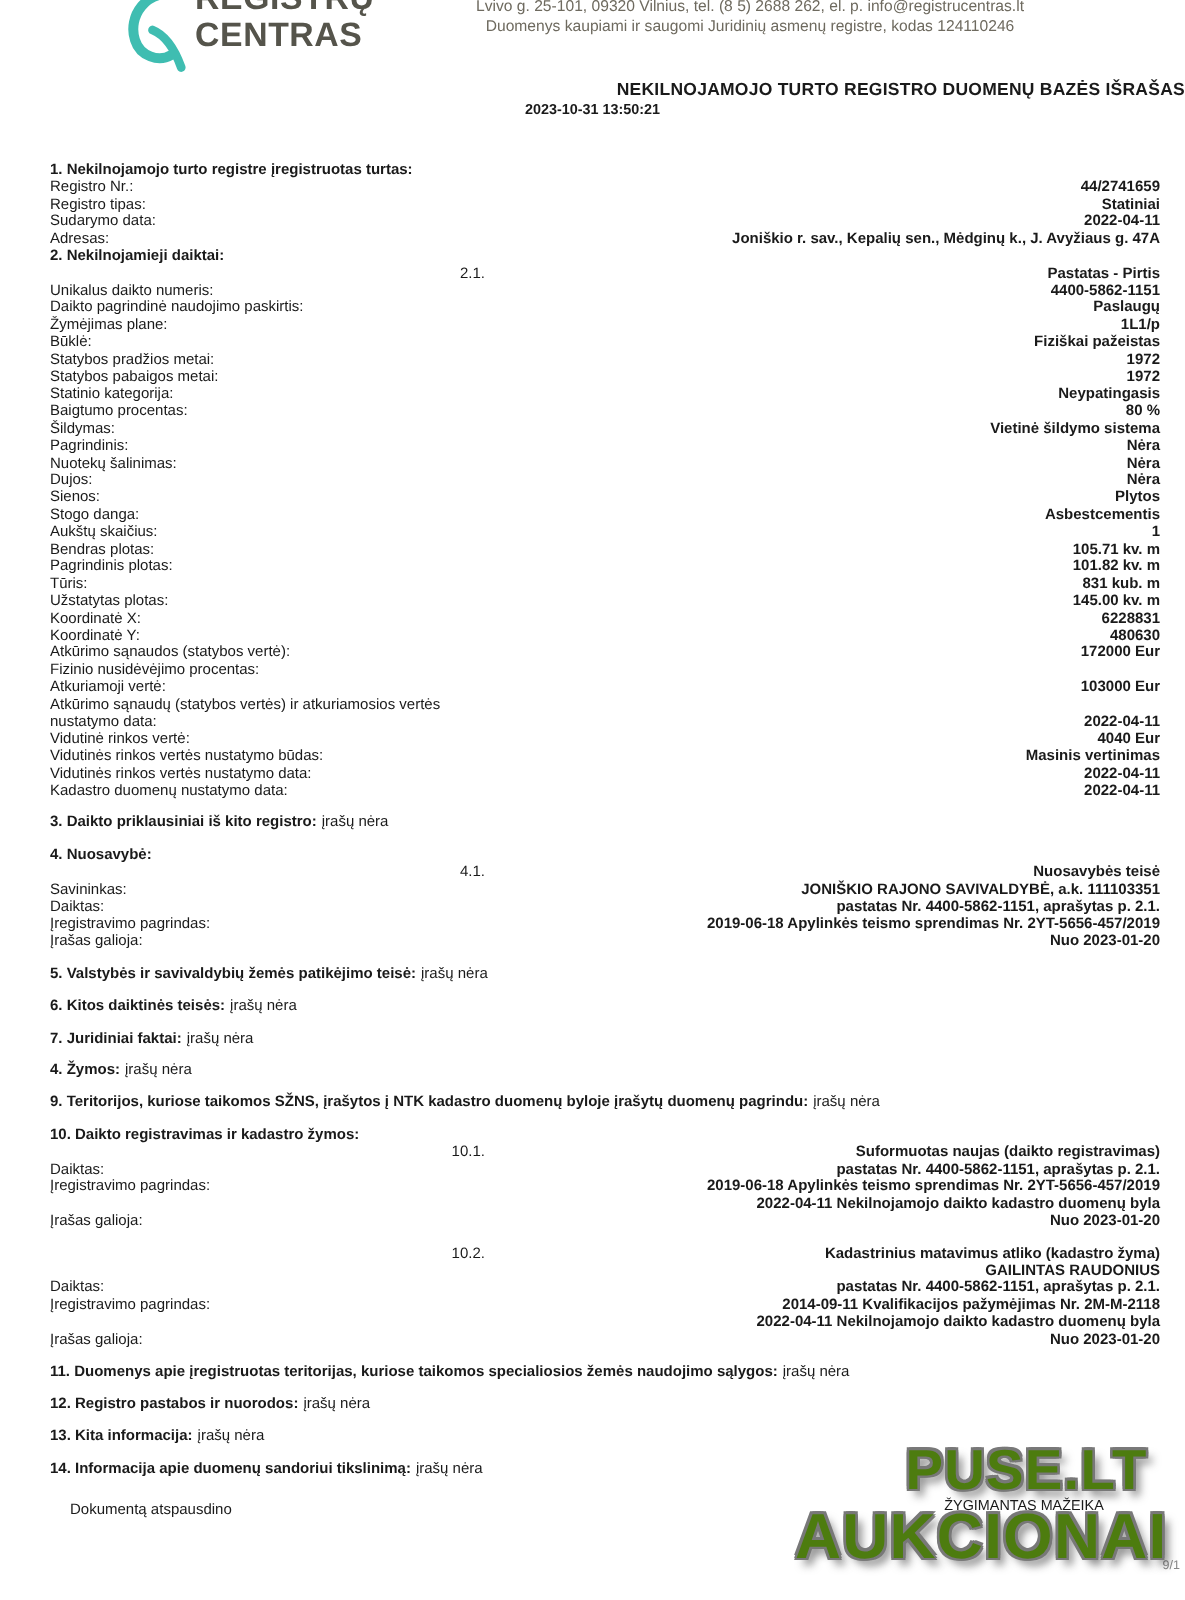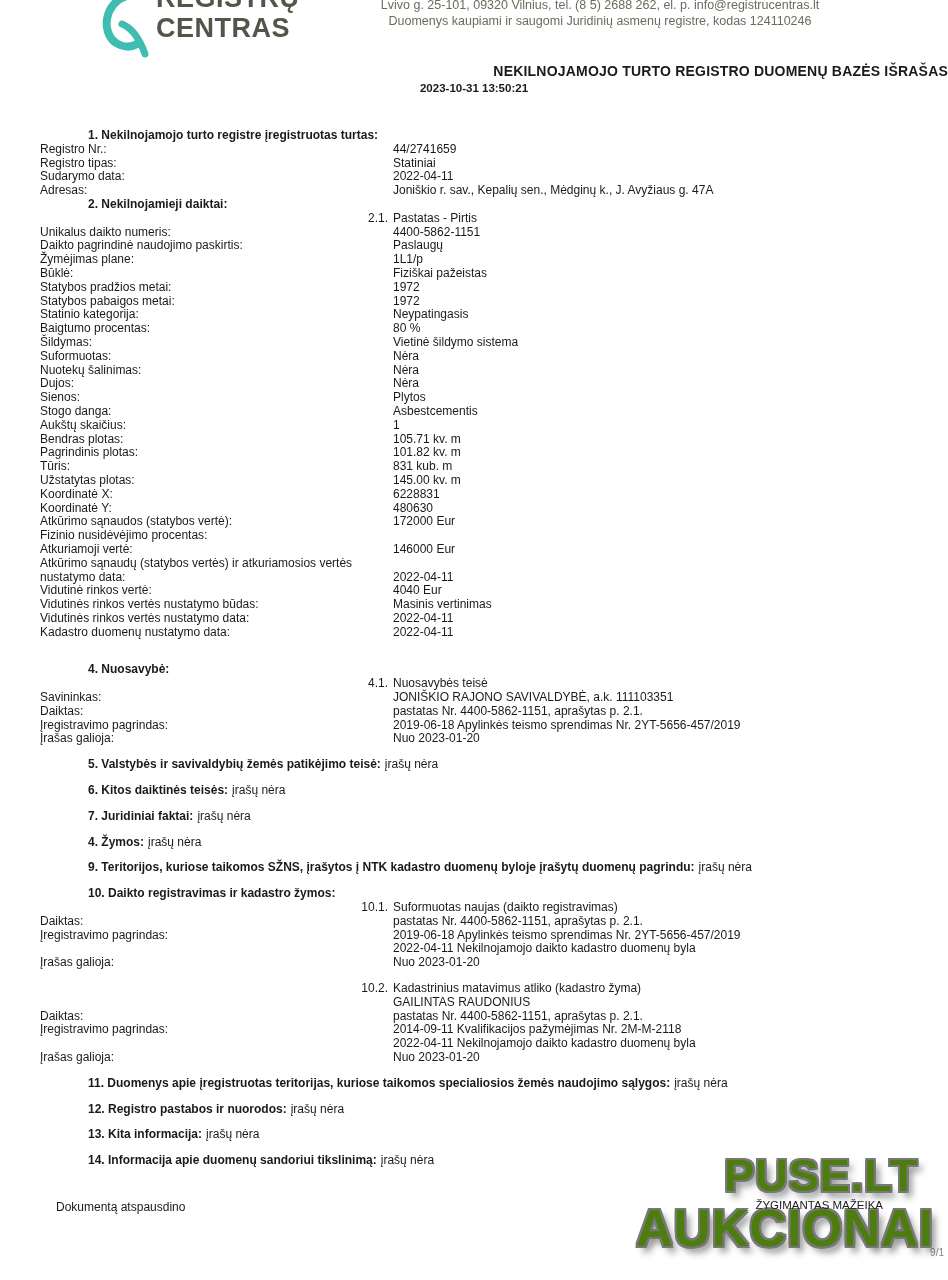--- a/index.html
+++ b/index.html
@@ -21,25 +21,25 @@
     font-size:12.5px; line-height:15.5px; color:#6e6a5f;
   }
   .doc-title { position:absolute; top:63px; left:0; width:100%; text-align:right;
     font-weight:bold; font-size:14px; letter-spacing:0.2px; }
   .doc-subtitle { position:absolute; top:82px; left:0; width:100%; text-align:center;
     font-weight:bold; font-size:11.5px; }
   
   .document-body { position:absolute; top:129px; left:40px; right:20px;
     font-size:12px; line-height:13.8px; z-index:1; }
   .row { display:flex; align-items:flex-end; }
-  .row-sec { display:block; font-weight:bold;margin-left:48px; }
+  .row-sec { display:block; font-weight:bold; }
   .sec-value { font-weight:normal; margin-left:4px; }
   .lbl { flex:0 0 348px; text-align:left; font-weight:normal; }
   .row-sub .lbl { text-align:right; padding-left:22px; }
-  .val { font-weight:normal; margin-left:5px; flex:1; min-width:0; }
+  .val { font-weight:bold; margin-left:5px; flex:1; min-width:0;text-align:right; }
   .spacer { height:12px; }
   
   .footer-printed { position:absolute; left:56px; top:1200px; font-size:12px; z-index:1; }
   .footer-name { position:absolute; right:65px; top:1199px; font-size:11.5px; z-index:6; }
   .footer-url { position:absolute; left:30px; top:1308px; font-size:11.5px; color:#222; z-index:1; }
   .footer-page { position:absolute; right:4px; top:1247px; font-size:10px; color:#888; z-index:1; }
   
   .wm {
     position:absolute; font-weight:bold; color:#4d7c0f; white-space:nowrap; z-index:5;
     letter-spacing:1px;
@@ -130,21 +130,21 @@
       </div>
       <div class="row row-pair">
         <span class="lbl">Baigtumo procentas:</span>
         <span class="val">80 %</span>
       </div>
       <div class="row row-pair">
         <span class="lbl">Šildymas:</span>
         <span class="val">Vietinė šildymo sistema</span>
       </div>
       <div class="row row-pair">
-        <span class="lbl">Suformuotas:</span>
+        <span class="lbl">Pagrindinis:</span>
         <span class="val">Nėra</span>
       </div>
       <div class="row row-pair">
         <span class="lbl">Nuotekų šalinimas:</span>
         <span class="val">Nėra</span>
       </div>
       <div class="row row-pair">
         <span class="lbl">Dujos:</span>
         <span class="val">Nėra</span>
       </div>
@@ -186,21 +186,21 @@
       </div>
       <div class="row row-pair">
         <span class="lbl">Atkūrimo sąnaudos (statybos vertė):</span>
         <span class="val">172000 Eur</span>
       </div>
       <div class="row row-pair">
         <span class="lbl">Fizinio nusidėvėjimo procentas:</span>
       </div>
       <div class="row row-pair">
         <span class="lbl">Atkuriamoji vertė:</span>
-        <span class="val">146000 Eur</span>
+        <span class="val">103000 Eur</span>
       </div>
       <div class="row row-pair">
         <span class="lbl">Atkūrimo sąnaudų (statybos vertės) ir atkuriamosios vertės nustatymo data:</span>
         <span class="val">2022-04-11</span>
       </div>
       <div class="row row-pair">
         <span class="lbl">Vidutinė rinkos vertė:</span>
         <span class="val">4040 Eur</span>
       </div>
       <div class="row row-pair">
@@ -209,20 +209,21 @@
       </div>
       <div class="row row-pair">
         <span class="lbl">Vidutinės rinkos vertės nustatymo data:</span>
         <span class="val">2022-04-11</span>
       </div>
       <div class="row row-pair">
         <span class="lbl">Kadastro duomenų nustatymo data:</span>
         <span class="val">2022-04-11</span>
       </div>
       <div class="spacer"></div>
+      <div class="row row-sec"><span class="sec-label">3. Daikto priklausiniai iš kito registro:</span><span class="sec-value">įrašų nėra</span></div>
       <div class="spacer"></div>
       <div class="row row-sec"><span class="sec-label">4. Nuosavybė:</span></div>
       <div class="row row-sub">
         <span class="lbl">4.1.</span>
         <span class="val">Nuosavybės teisė</span>
       </div>
       <div class="row row-pair">
         <span class="lbl">Savininkas:</span>
         <span class="val">JONIŠKIO RAJONO SAVIVALDYBĖ, a.k. 111103351</span>
       </div>

